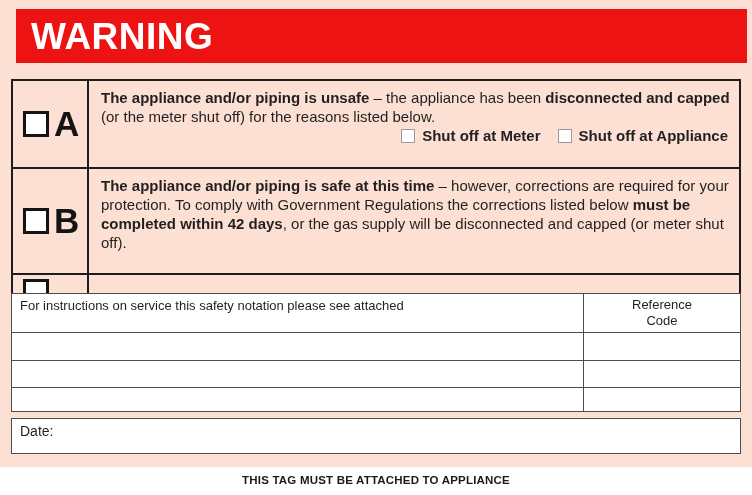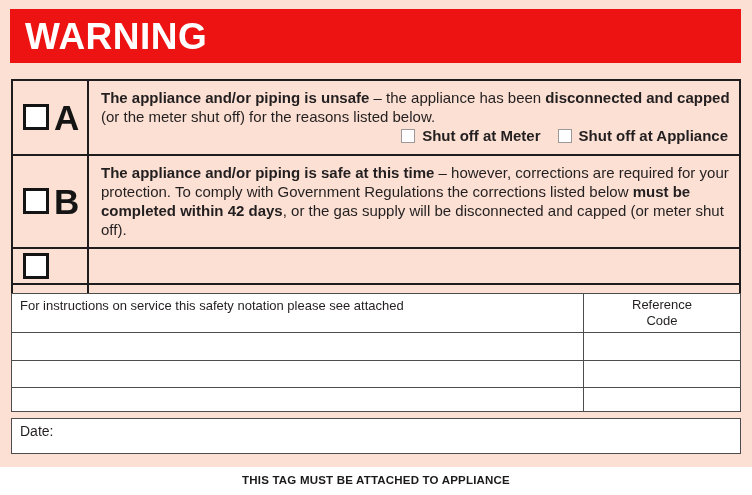--- a/index.html
+++ b/index.html
@@ -1,31 +1,31 @@
 <!DOCTYPE html>
 <html style="--tag_bg: #fbe0d3; --banner_red: #ed1313; --text: #231f20;"><head>
 <meta charset="utf-8">
 <style>
   * { margin:0; padding:0; box-sizing:border-box; }
   html,body { width:752px; height:495px; background:#ffffff; font-family:"Liberation Sans", sans-serif; }
   .page { position:relative; width:752px; height:495px; background:#ffffff; overflow:hidden; color:var(--text,#231f20); }
 
   .tag { position:absolute; left:0; top:0; width:752px; height:467px; background:var(--tag_bg,#fbe0d3); }
 
-  .banner { position:absolute; left:10px; top:9px; width:731px; height:54px; background:var(--banner_red,#ed1313); display:flex; align-items:center; }
+  .banner { position:absolute; left:16px; top:9px; width:731px; height:54px; background:var(--banner_red,#ed1313); display:flex; align-items:center; }
   .banner-title { color:#ffffff; font-size:37px; font-weight:900; letter-spacing:0.5px; padding-left:15px; line-height:1; }
 
   
   .table1 { position:absolute; left:11px; top:79px; width:730px; border:2px solid #1f1c1d; background:var(--tag_bg,#fbe0d3); }
   .t1row { display:flex; align-items:stretch; }
   .t1row + .t1row { border-top:2px solid #1f1c1d; }
   .check-col { width:76px; min-width:76px; border-right:2px solid #1f1c1d; display:flex; align-items:center; padding-left:10px; gap:5px; }
   .bigbox { width:26px; height:26px; min-width:26px; background:#ffffff; border:3px solid #141414; }
   .letter { font-size:35px; font-weight:bold; line-height:1; color:#141414; }
-  .t1text { flex:1; padding:7px 9px 8px 12px; font-size:15px; line-height:1.28; }
+  .t1text { flex:1; padding:7px 9px 21px 12px; font-size:15px; line-height:1.28; }
   .t1text.vcenter { display:flex; align-items:center; }
   .row-a { min-height:63px; }
   .row-b { min-height:57px; }
   .row-tssa { min-height:36px; }
   .row-adv { min-height:46px; }
   .b { font-weight:bold; }
   .checkline { display:flex; justify-content:flex-end; align-items:center; gap:7px; padding-right:2px; font-weight:bold; font-size:15px; }
   .smallbox { width:14px; height:14px; min-width:14px; background:#fff; border:1.5px solid #9a9a9a; display:inline-block; }
   .checkline .gap { width:3px; }
 

